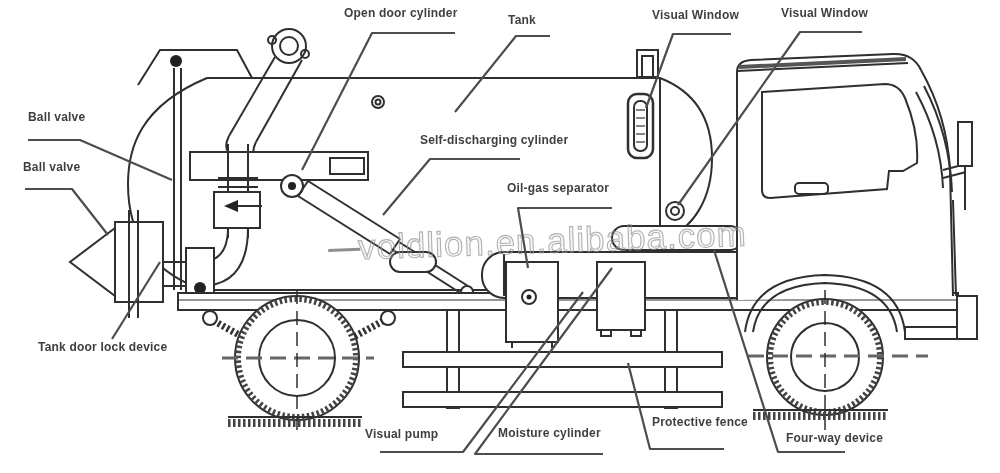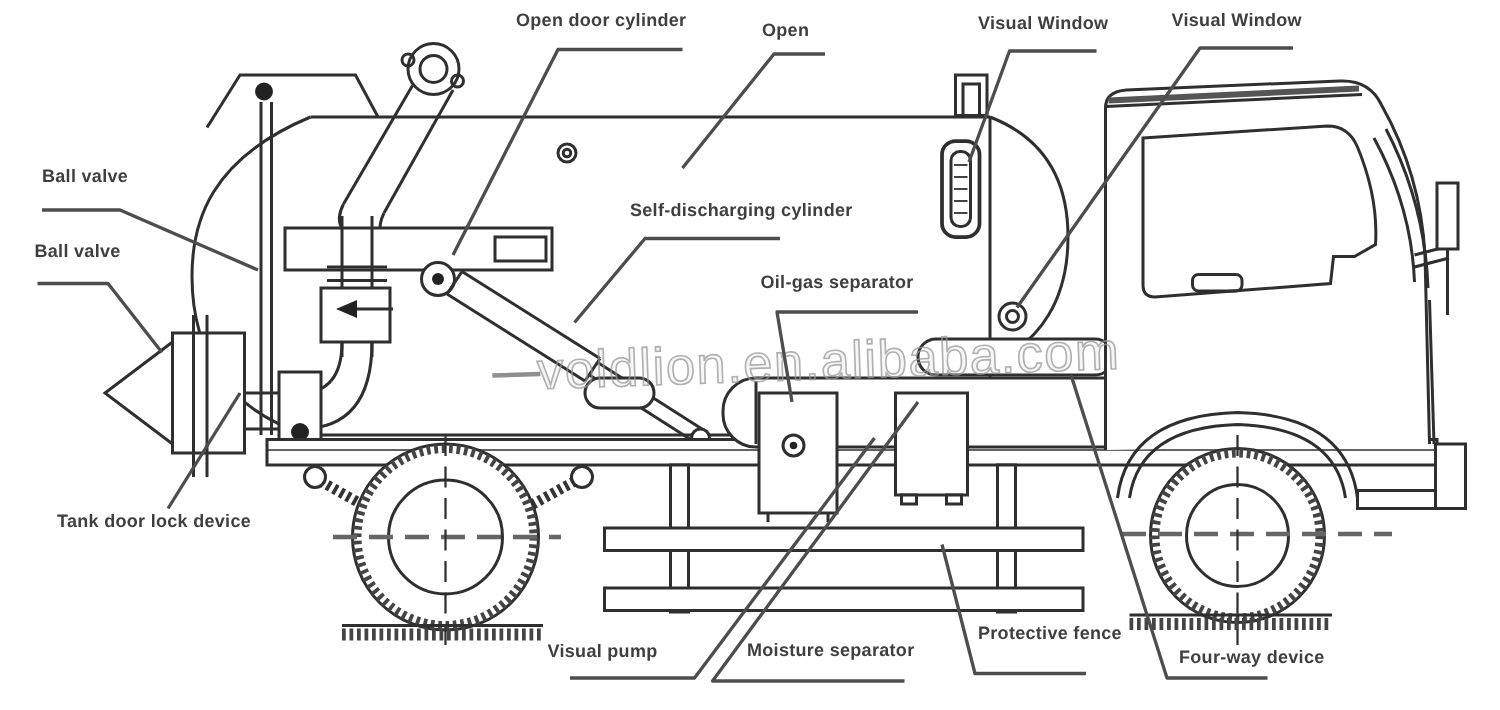--- a/index.html
+++ b/index.html
@@ -204,26 +204,26 @@
       <path d="M612,208 H518 L528,268"></path>
       <path d="M112,339 L160,262"></path>
       <path d="M380,452 H463 L583,292"></path>
       <path d="M603,454 H475 L612,268"></path>
       <path d="M628,363 L650,449 H724"></path>
       <path d="M714,250 L778,452 H845"></path>
     </g>
   </svg>
 
   <div class="label" style="left:344px;top:7px">Open door cylinder</div>
-  <div class="label" style="left:508px;top:14px">Open</div>
+  <div class="label" style="left:508px;top:14px">Tank</div>
   <div class="label" style="left:652px;top:9px">Visual Window</div>
   <div class="label" style="left:781px;top:7px">Visual Window</div>
   <div class="label" style="left:28px;top:111px">Ball valve</div>
   <div class="label" style="left:23px;top:161px">Ball valve</div>
   <div class="label" style="left:420px;top:134px">Self-discharging cylinder</div>
   <div class="label" style="left:507px;top:182px">Oil-gas separator</div>
   <div class="label" style="left:38px;top:341px">Tank door lock device</div>
   <div class="label" style="left:365px;top:428px">Visual pump</div>
-  <div class="label" style="left:498px;top:427px">Moisture separator</div>
+  <div class="label" style="left:498px;top:427px">Moisture cylinder</div>
   <div class="label" style="left:652px;top:416px">Protective fence</div>
   <div class="label" style="left:786px;top:432px">Four-way device</div>
 
 </div>
 
 </body></html>

